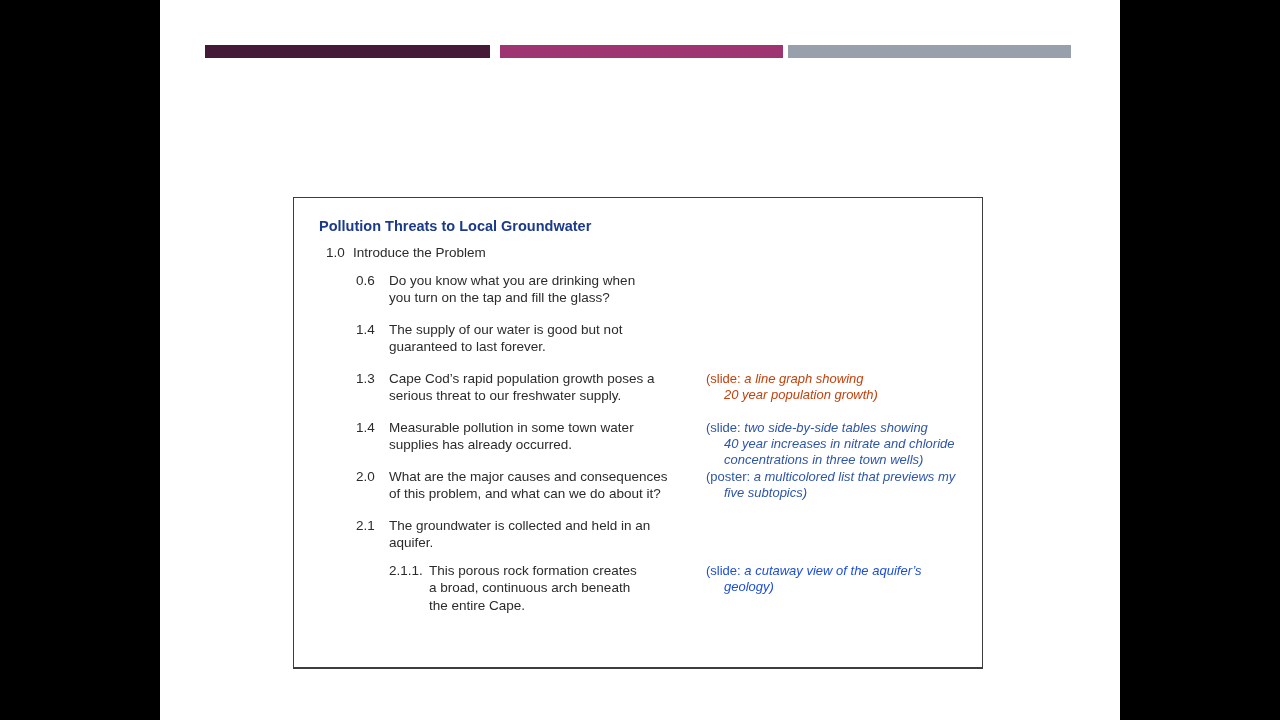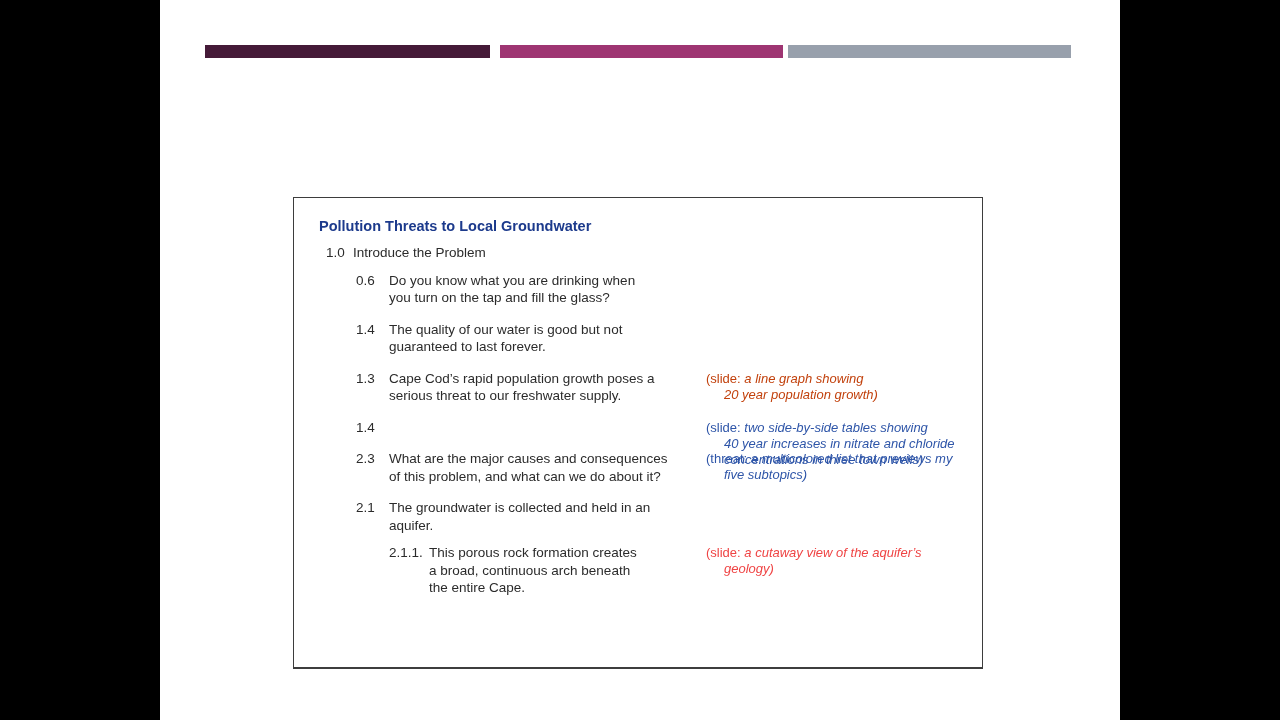--- a/index.html
+++ b/index.html
@@ -69,58 +69,60 @@
       </div>
 
       <div class="row l2">
         <span class="num">0.6</span>
         <div class="txt">Do you know what you are drinking when
 you turn on the tap and fill the glass?</div>
       </div>
 
       <div class="row l2">
         <span class="num">1.4</span>
-        <div class="txt">The quality of our water is good but not
+        <div class="txt">The supply of our water is good but not
 guaranteed to last forever.</div>
       </div>
 
       <div class="row l2">
         <span class="num">1.3</span>
         <div class="txt">Cape Cod’s rapid population growth poses a
 serious threat to our freshwater supply.</div>
         <div class="ann" style="color: #c2410c;"><span class="ann-label">(slide:</span> <span class="ann-desc">a line graph showing
 20 year population growth)</span></div>
       </div>
 
       <div class="row l2">
         <span class="num">1.4</span>
+        <div class="txt">Measurable pollution in some town water
+supplies has already occurred.</div>
         <div class="ann" style="color: rgb(46, 85, 168);"><span class="ann-label">(slide:</span> <span class="ann-desc">two side-by-side tables showing
 40 year increases in nitrate and chloride
 concentrations in three town wells)</span></div>
       </div>
 
       <div class="row l2">
-        <span class="num">2.3</span>
+        <span class="num">2.0</span>
         <div class="txt">What are the major causes and consequences
 of this problem, and what can we do about it?</div>
-        <div class="ann" style="color: rgb(46, 85, 168);"><span class="ann-label">(threat:</span> <span class="ann-desc">a multicolored list that previews my
+        <div class="ann" style="color: rgb(46, 85, 168);"><span class="ann-label">(poster:</span> <span class="ann-desc">a multicolored list that previews my
 five subtopics)</span></div>
       </div>
 
 
       <div class="row l2 tight">
         <span class="num">2.1</span>
         <div class="txt">The groundwater is collected and held in an
 aquifer.</div>
       </div>
 
       <div class="row l3">
         <span class="num">2.1.1.</span>
         <div class="txt">This porous rock formation creates
 a broad, continuous arch beneath
 the entire Cape.</div>
-        <div class="ann" style="color: #ef4444;"><span class="ann-label">(slide:</span> <span class="ann-desc">a cutaway view of the aquifer’s
+        <div class="ann" style="color: #1d4ed8;"><span class="ann-label">(slide:</span> <span class="ann-desc">a cutaway view of the aquifer’s
 geology)</span></div>
       </div>
 
     </div>
   </div>
 </div>
 
 </body></html>

